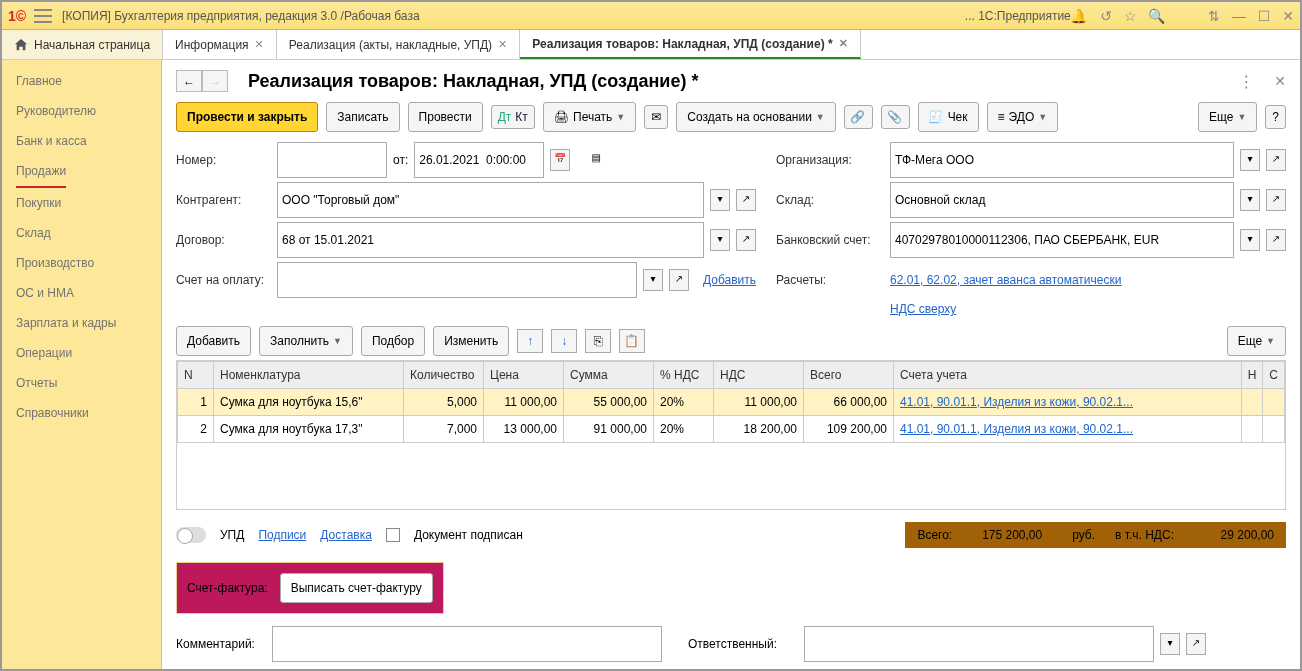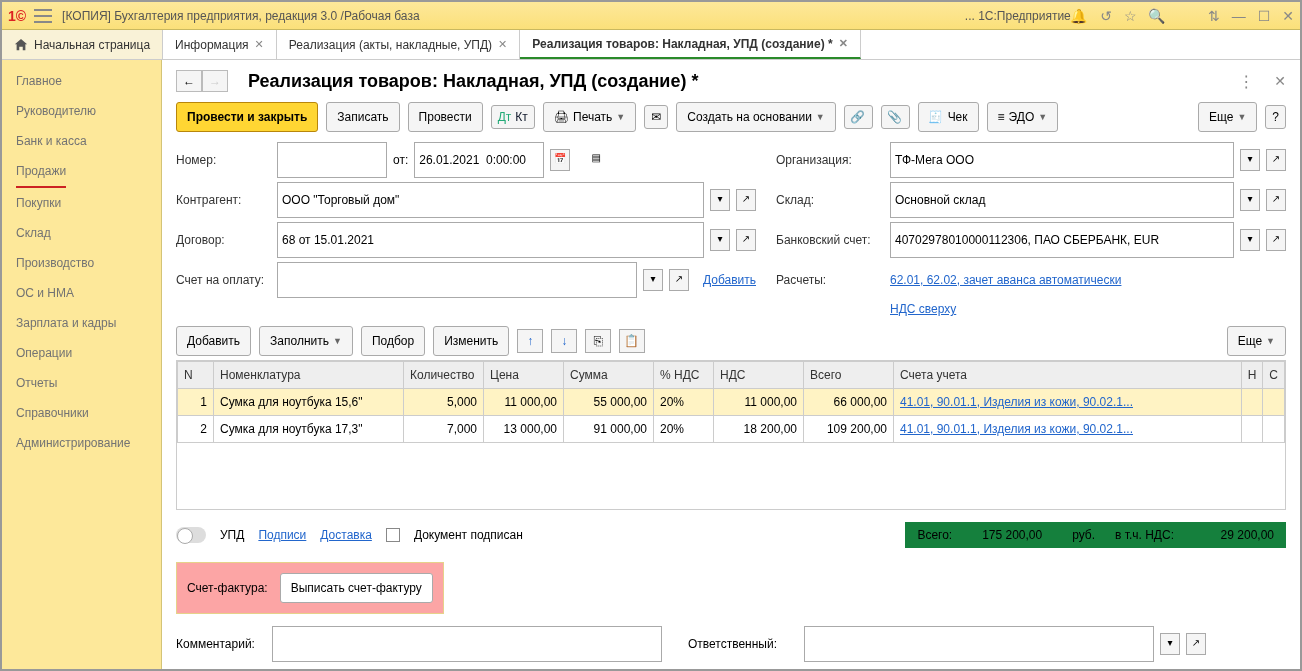--- a/index.html
+++ b/index.html
@@ -45,22 +45,22 @@
 .table { border: 1px solid #ccc; width: 100%; border-collapse: collapse; }
 .table th { background: #eee; border: 1px solid #ccc; padding: 6px; text-align: left; font-weight: normal; color: #333; }
 .table td { border: 1px solid #ccc; padding: 6px; }
 .table tr.sel td { background: #fff3c4; }
 .table td.num-cell { background: #ffd966; text-align: right; }
 .table td.r { text-align: right; }
 .table-wrap { height: 150px; border: 1px solid #ccc; }
 .footer-row { display: flex; align-items: center; gap: 14px; margin-top: 12px; }
 .toggle { width: 30px; height: 16px; border-radius: 8px; background: #ddd; position: relative; cursor: pointer; }
 .toggle::after { content: ''; width: 14px; height: 14px; border-radius: 50%; background: #fff; position: absolute; top: 1px; left: 1px; border: 1px solid #aaa; }
-.totals { background: #15803d; margin-left: auto; padding: 6px 12px; display: flex; gap: 20px; }
-.sf-row { background: #fca5a5; padding: 10px; margin-top: 14px; display: inline-flex; align-items: center; gap: 12px; border: 1px solid #e6d28a; }
+.totals { background: #a16207; margin-left: auto; padding: 6px 12px; display: flex; gap: 20px; }
+.sf-row { background: #be185d; padding: 10px; margin-top: 14px; display: inline-flex; align-items: center; gap: 12px; border: 1px solid #e6d28a; }
 .bottom-row { display: flex; gap: 6px; margin-top: 12px; align-items: center; }
 .dots-icon { color: #888; cursor: pointer; font-size: 16px; }
 .close-x { color: #888; cursor: pointer; font-size: 14px; margin-left: 10px; }
 .chk { width: 14px; height: 14px; border: 1px solid #888; display: inline-block; }
 svg { display: block; }
 .home-icon { width: 14px; height: 14px; }
 </style>
 </head>
 <body>
 
@@ -114,21 +114,20 @@
     <div class="side-item">Банк и касса</div>
     <div><span class="side-item sel">Продажи</span></div>
     <div class="side-item">Покупки</div>
     <div class="side-item">Склад</div>
     <div class="side-item">Производство</div>
     <div class="side-item">ОС и НМА</div>
     <div class="side-item">Зарплата и кадры</div>
     <div class="side-item">Операции</div>
     <div class="side-item">Отчеты</div>
     <div class="side-item">Справочники</div>
-    <div class="side-item">Администрирование</div>
   </div>
 
   <div class="content">
     <div class="head-row">
       <div class="nav-btns">
         <div class="nav-btn">←</div>
         <div class="nav-btn" style="color:#ccc">→</div>
       </div>
       <div class="page-title">Реализация товаров: Накладная, УПД (создание) *</div>
       <div class="head-right">

